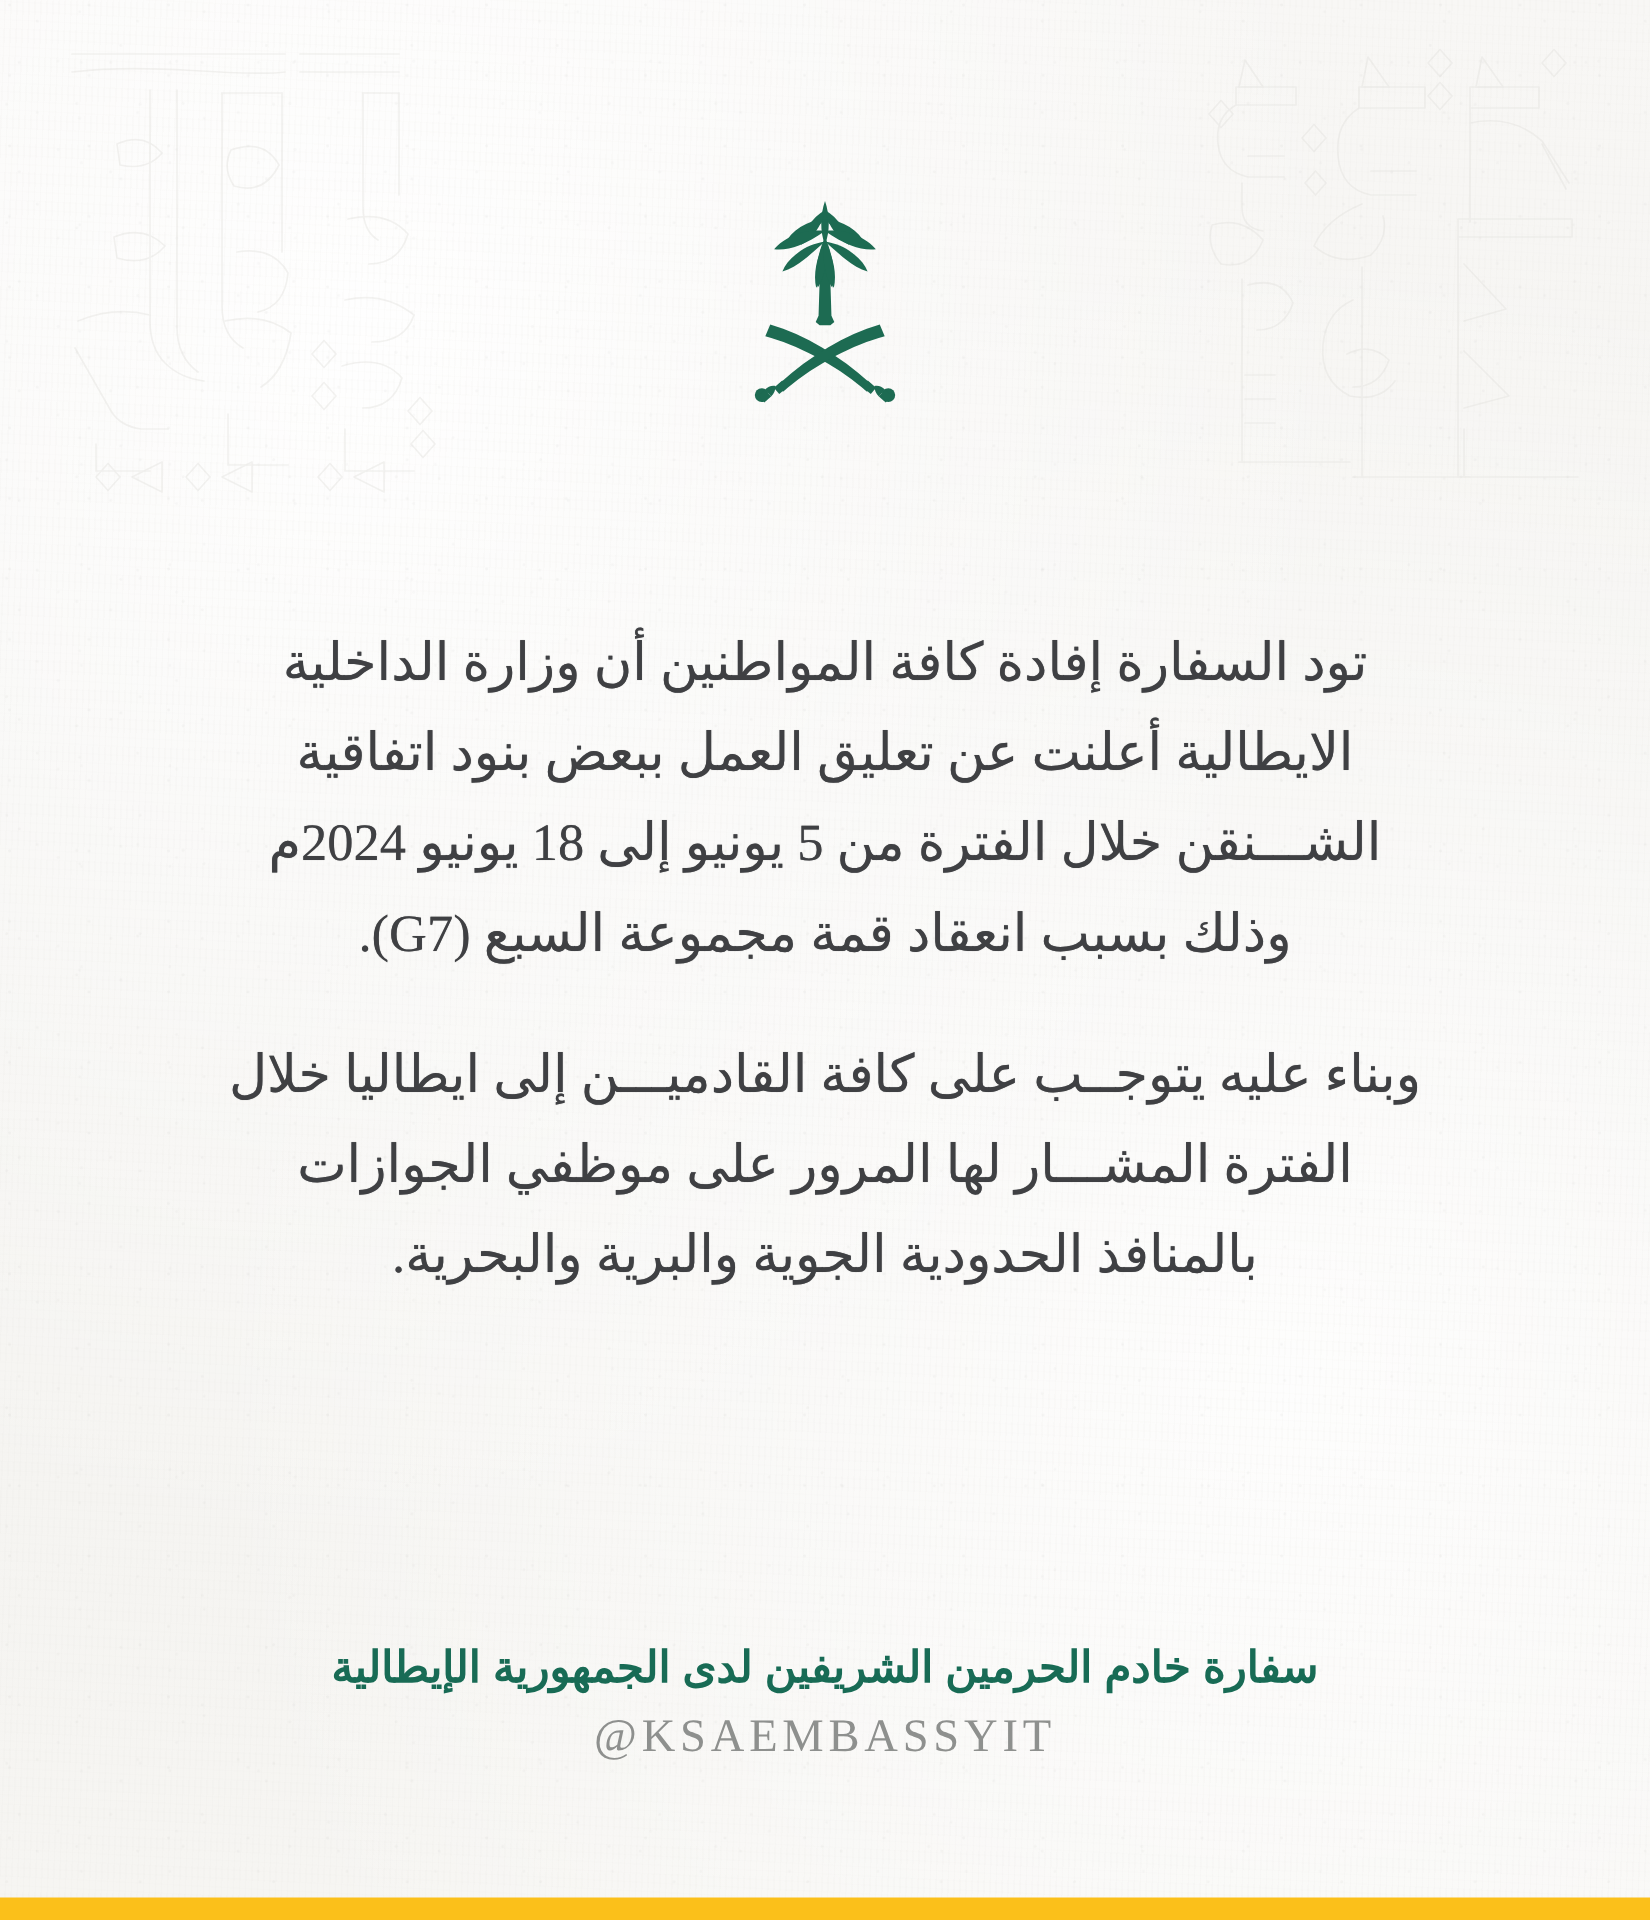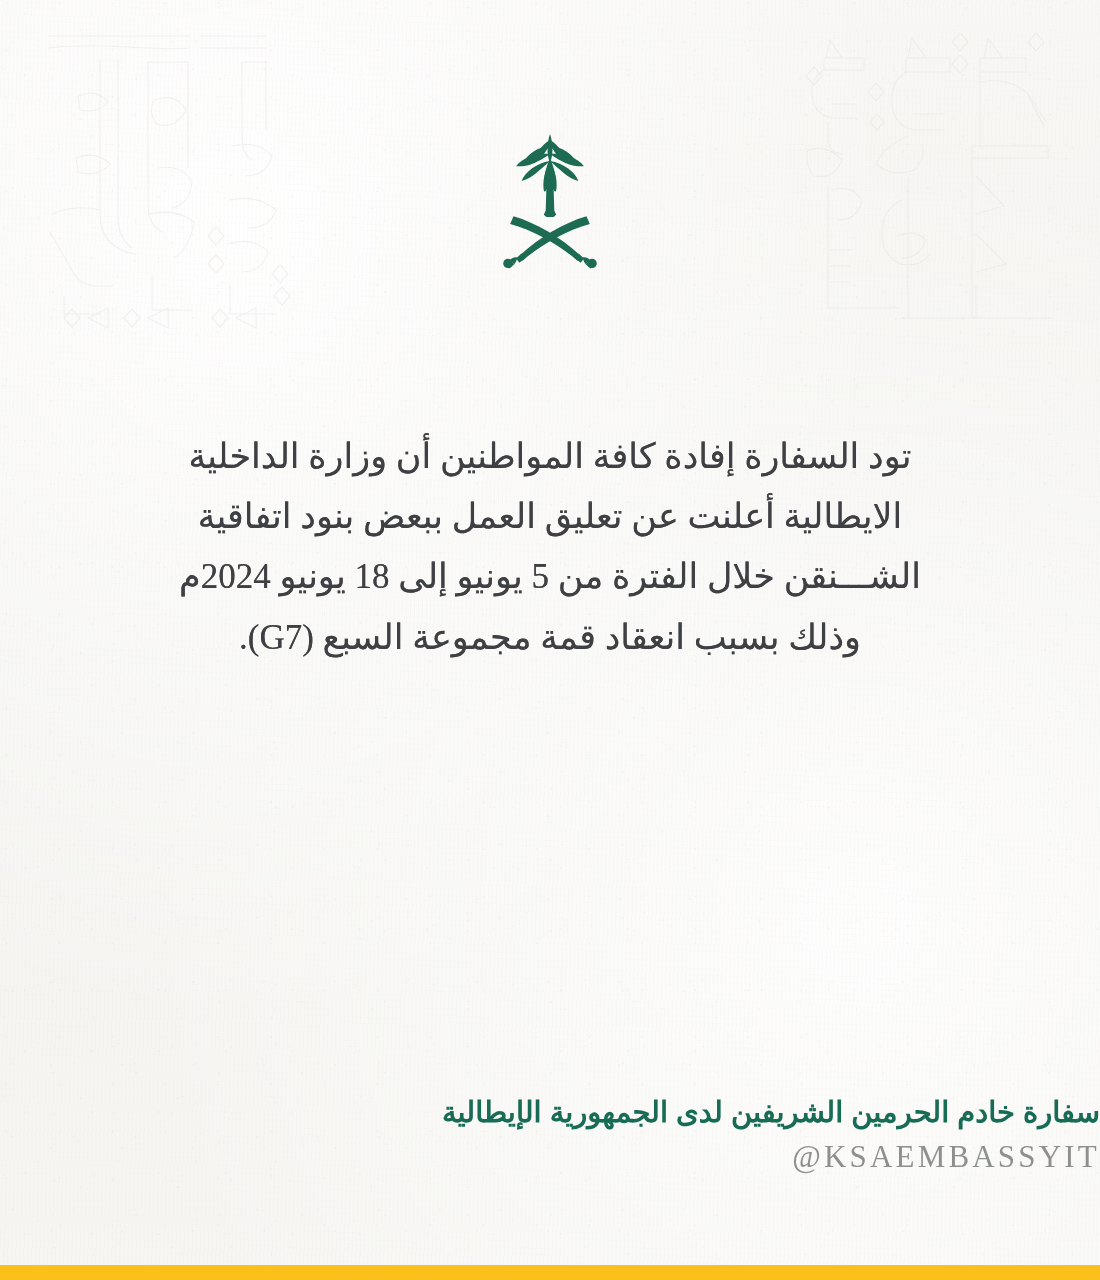--- a/index.html
+++ b/index.html
@@ -72,21 +72,21 @@
     left: 0;
     right: 0;
     display: flex;
     justify-content: center;
   }
   .emblem { display: block; }
 
   
   .body-copy {
     position: absolute;
-    top: 427px;
+    top: 412px;
     left: 150px;
     right: 150px;
     direction: rtl;
     text-align: center;
   }
   .para {
     margin: 0 0 34px 0;
     color: #3f4043;
     font-family: "Liberation Serif", "DejaVu Serif", serif;
     font-size: 35px;
@@ -97,21 +97,21 @@
     text-shadow: 0 0 .45px rgba(63,64,67,.75);
   }
   .para:last-child { margin-bottom: 0; }
 
   
   .footer {
     position: absolute;
     left: 0;
     right: 0;
     top: 1094px;
-    text-align: right;
+    text-align: center;
     direction: rtl;
   }
   .footer-title {
     display: block;
     color: #186b55;
     font-family: "Liberation Sans", sans-serif;
     font-size: 29px;
     font-weight: 700;
     line-height: 1.25;
     letter-spacing: -0.2px;
@@ -255,20 +255,21 @@
         <path d="M31.5 125.6 l-5.6 4.9 3.6 4.2 5.7 -4.8 z"></path>
         <path d="M27 129.3 c-2.6 -.5 -5.1 .4 -6.9 2.4 l4 4.7 c1.9 -1.9 3 -4.4 2.9 -7.1z"></path>
         <circle cx="17.8" cy="135.4" r="4.6"></circle>
         <path d="M20.1 131.7 l-4.6 4 4 4.7 4.6 -4z"></path>
       </g>
     </svg>
   </div>
 
   <div class="body-copy">
     <p class="para">تود السفارة إفادة كافة المواطنين أن وزارة الداخلية الايطالية أعلنت عن تعليق العمل ببعض بنود اتفاقية الشـــنقن خلال الفترة من 5 يونيو إلى 18 يونيو 2024م وذلك بسبب انعقاد قمة مجموعة السبع (G7).</p>
+    <p class="para">وبناء عليه يتوجــب على كافة القادميـــن إلى ايطاليا خلال الفترة المشـــار لها المرور على موظفي الجوازات بالمنافذ الحدودية الجوية والبرية والبحرية.</p>
   </div>
 
   <div class="footer">
     <span class="footer-title">سفارة خادم الحرمين الشريفين لدى الجمهورية الإيطالية</span>
     <span class="footer-handle">@KSAEMBASSYIT</span>
   </div>
 
   <div class="gold-bar"></div>
 
 </div>

